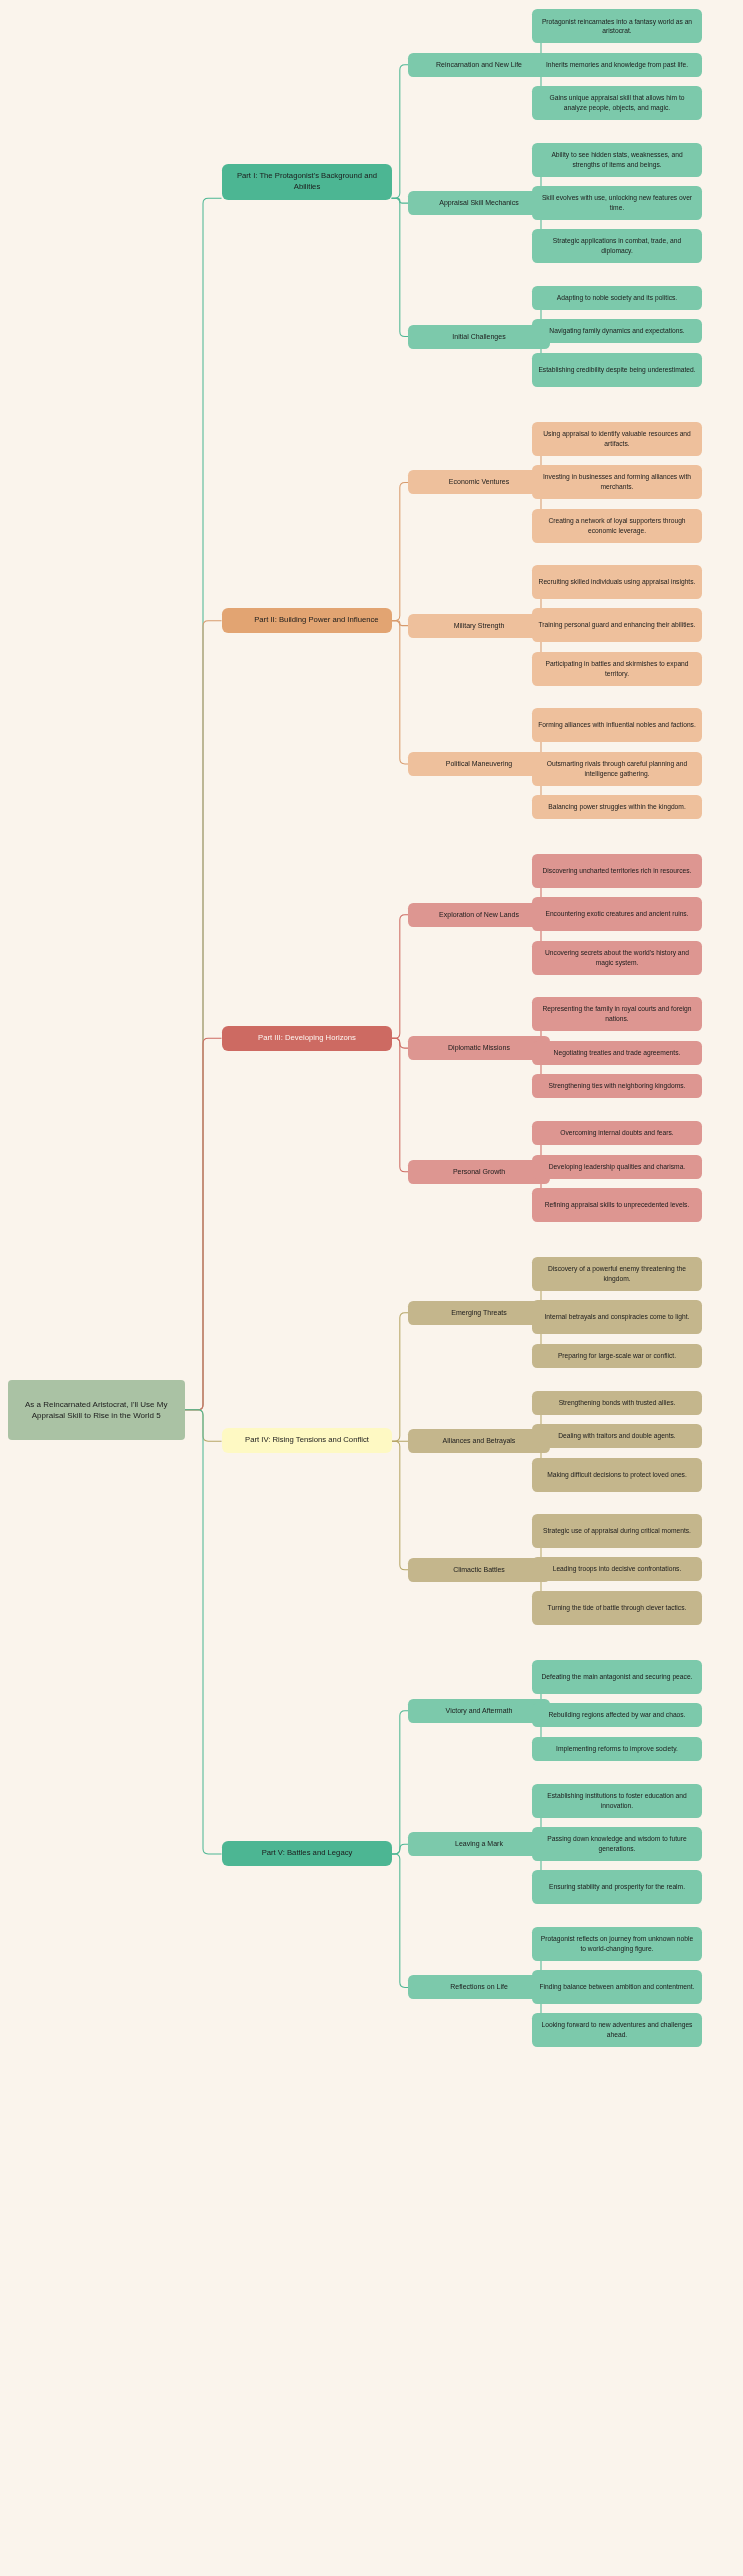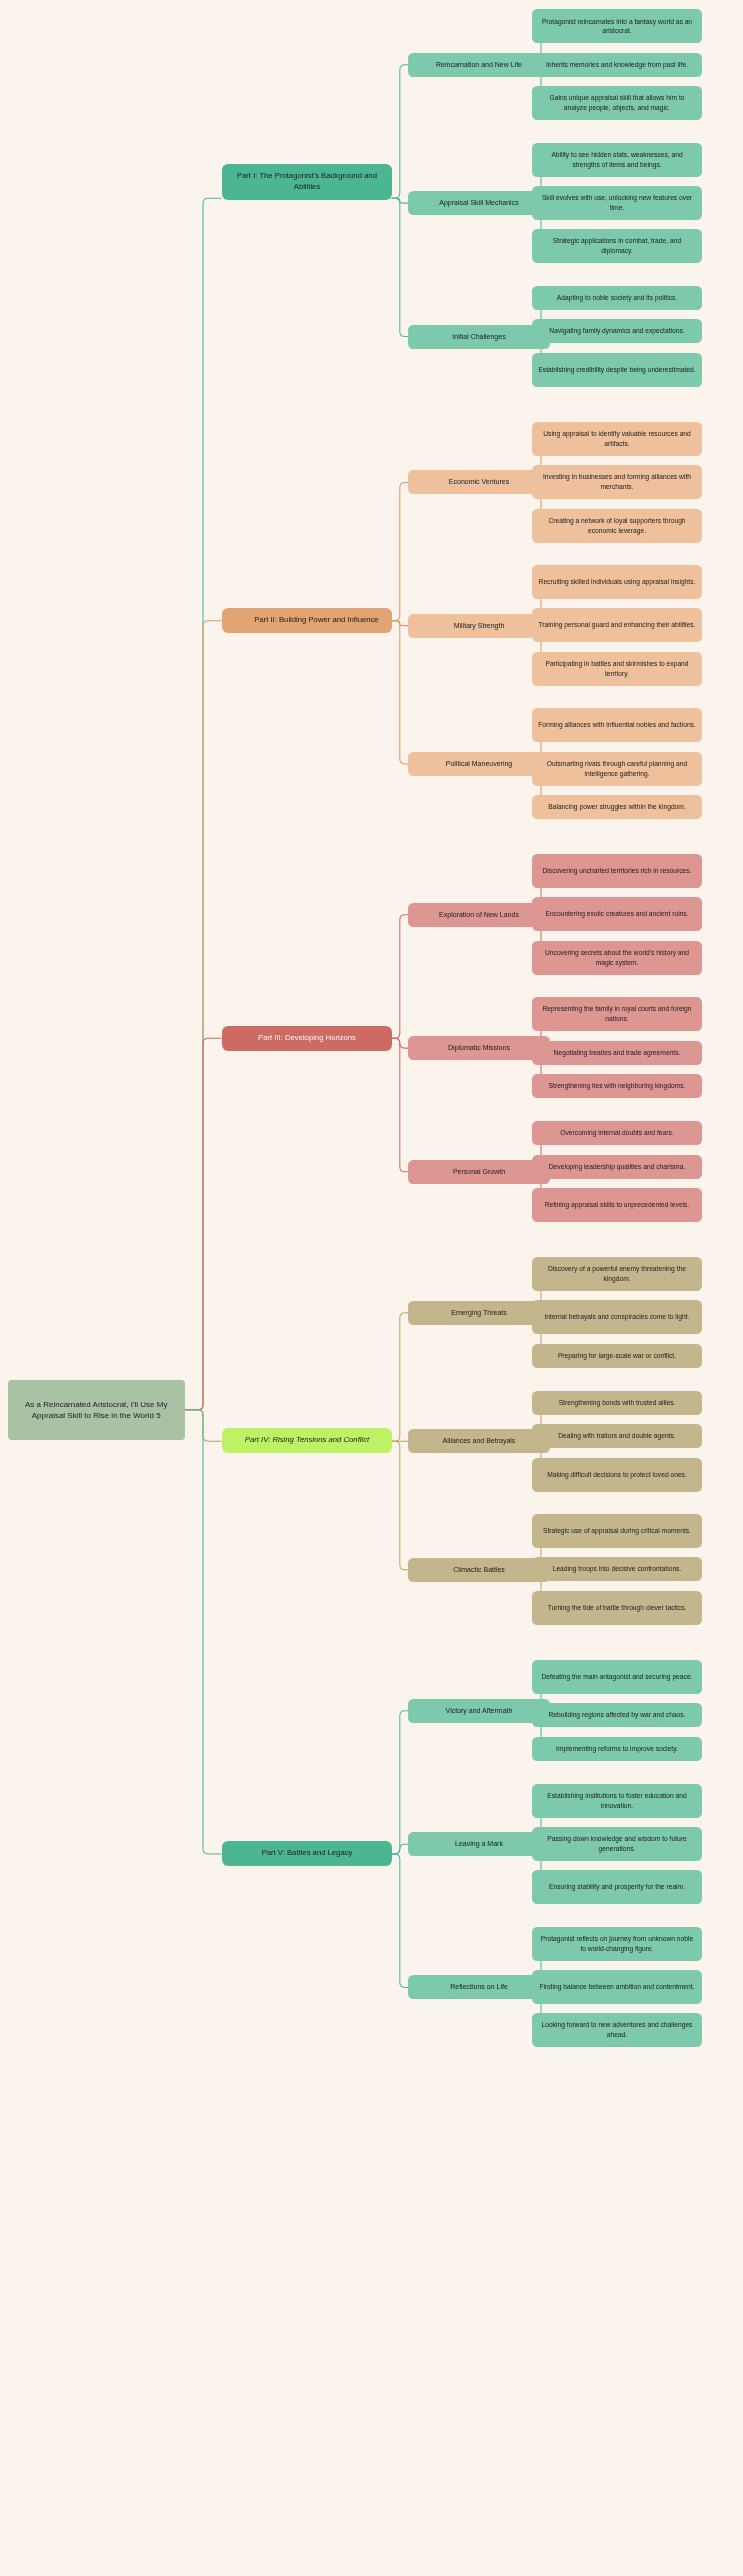--- a/index.html
+++ b/index.html
@@ -15,21 +15,21 @@
   .l3{font-size:6.7px;}
   .c-green-1{background:#4cb693;}
   .c-green-2{background:#7cc9ab;}
   .c-green-3{background:#7cc9ab;}
   .c-orange-1{background:#e2a472;padding-left:24px;}
   .c-orange-2{background:#eec09c;}
   .c-orange-3{background:#eec09c;}
   .c-red-1{background:#cd6a62;color:#fdf6f1;}
   .c-red-2{background:#dd9691;}
   .c-red-3{background:#dd9691;}
-  .c-olive-1{background:#bef264;font-style:italic;}
+  .c-olive-1{background:#fef9c3;}
   .c-olive-2{background:#c4b68c;}
   .c-olive-3{background:#c4b68c;}
 </style>
 </head>
 <body>
 
 <div id="canvas" style="height: 2832px;">
   <svg id="links" height="2832" width="744" viewBox="0 0 1444 5496">
       <path d="M 358 2736 L 384 2736 Q 394 2736 394 2726 L 394 394.5 Q 394 384.5 404 384.5 L 430 384.5" fill="none" stroke="#4cb693" stroke-width="2"></path>
       <path d="M 760 384.5 L 766 384.5 Q 776 384.5 776 374.5 L 776 135.5 Q 776 125.5 786 125.5 L 792 125.5" fill="none" stroke="#4cb693" stroke-width="2"></path>

